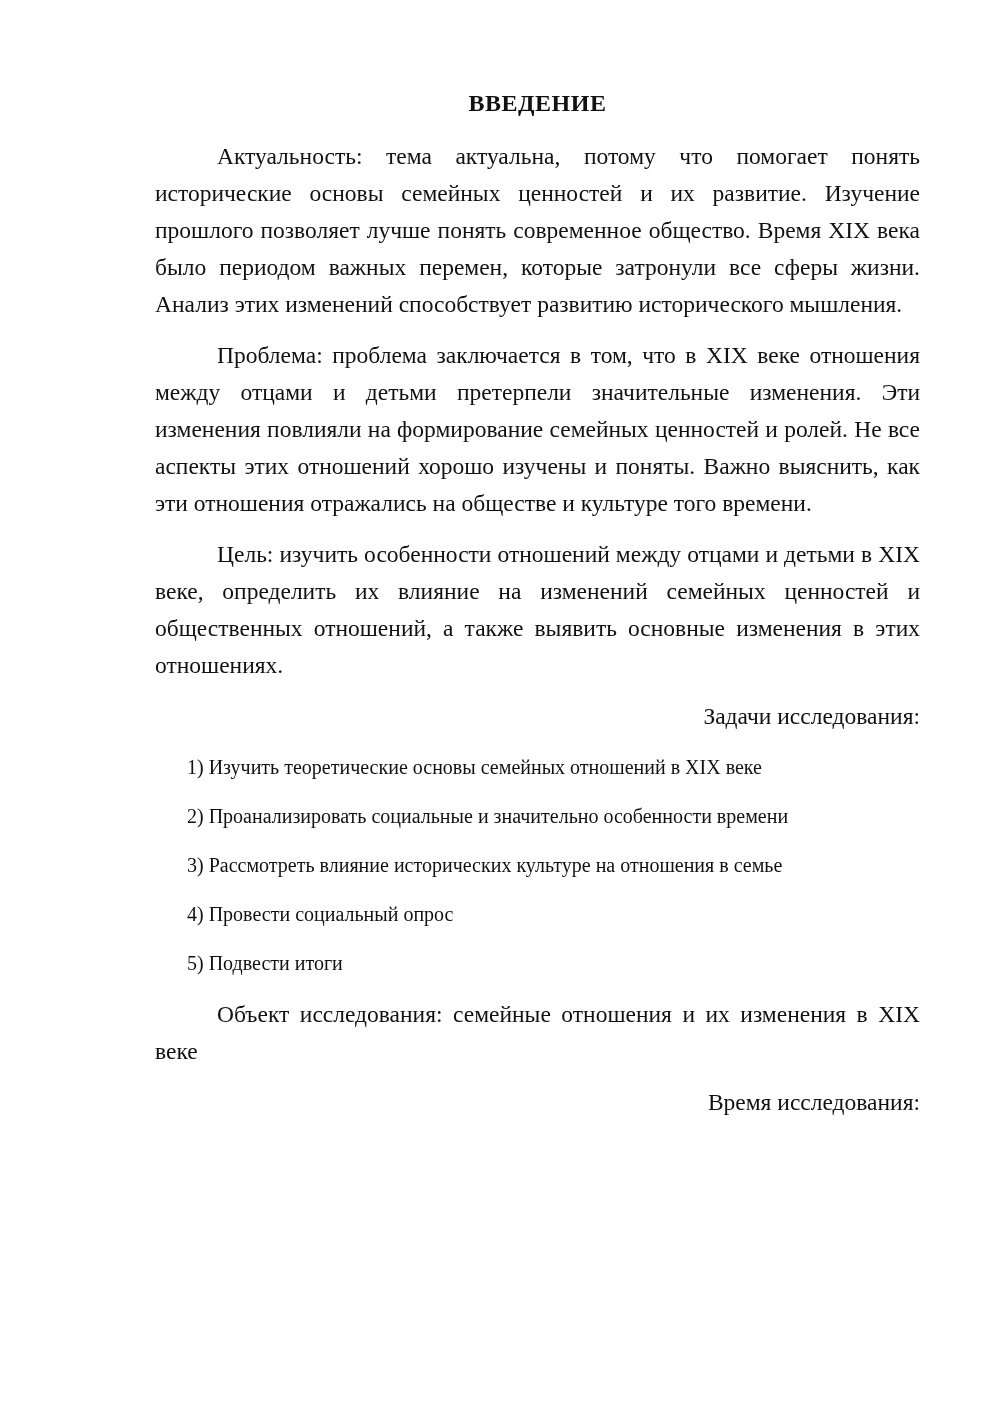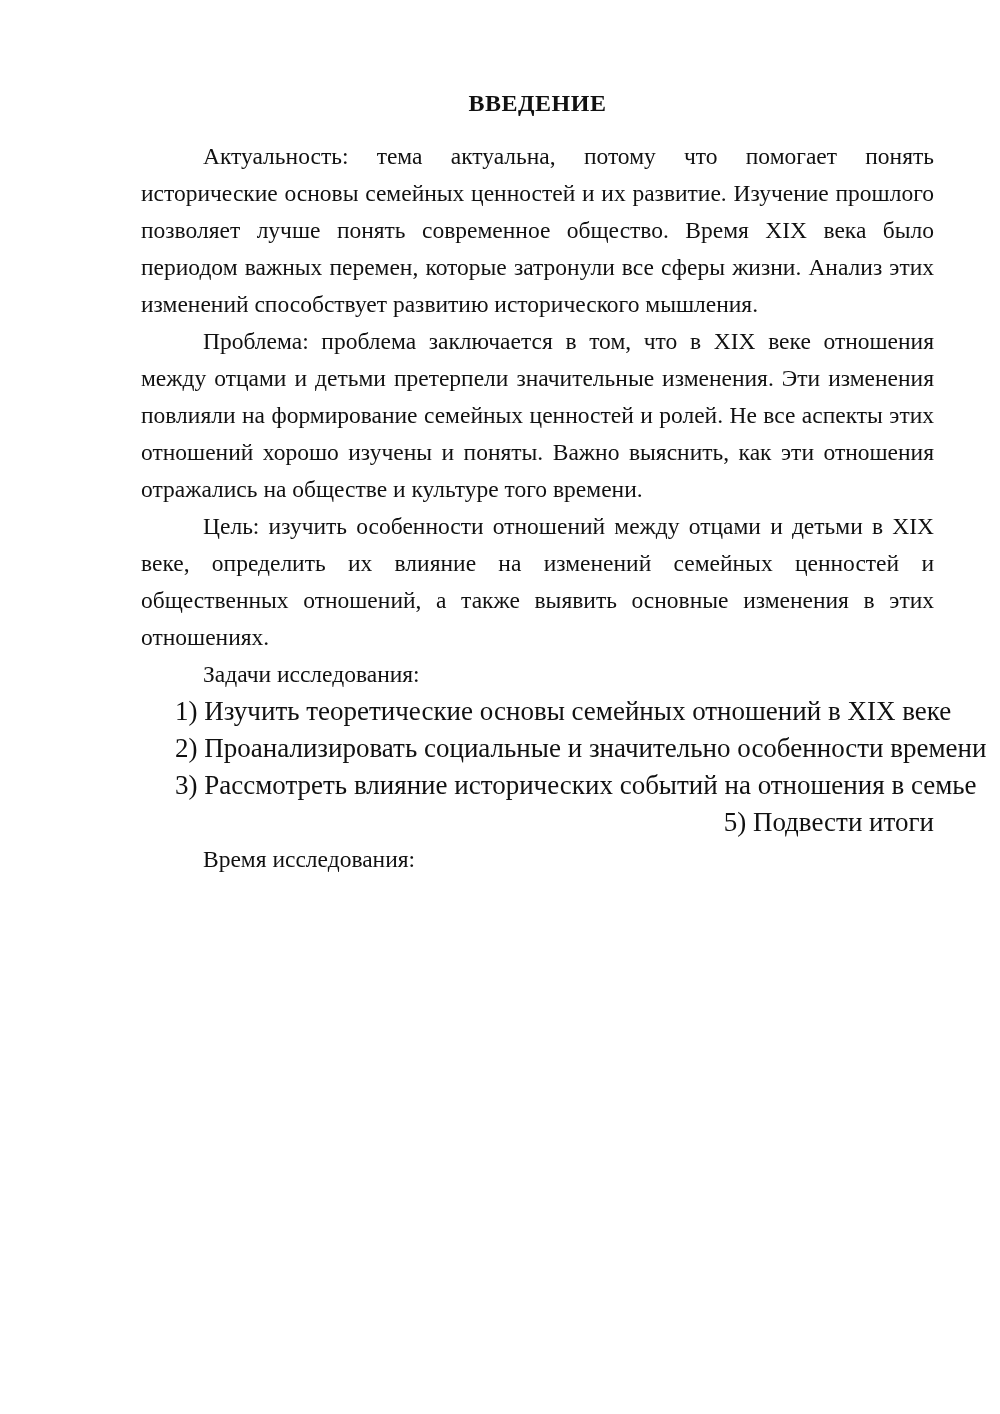--- a/index.html
+++ b/index.html
@@ -32,38 +32,38 @@
     letter-spacing: 0.5px;
     margin: 0 0 20px 0;
     line-height: 1.25;
   }
   .para {
     font-size: 23.5px;
     line-height: 37px;
     text-align: justify;
     text-justify: inter-word;
     text-indent: 62px;
-    margin: 0;
+    margin: 14px;
     hyphens: none;
     word-spacing: 0;
   }
   .para.last-natural {
-    text-align: left;
+    text-align: right;
   }
   .list {
     list-style: none;
     margin: 0;
     padding: 0;
   }
   .list-item {
-    font-size: 27px;
+    font-size: 20px;
     line-height: 37px;
-    margin: 0;
+    margin: 12px;
     padding-left: 34px;
-    text-align: right;
+    text-align: left;
     white-space: nowrap;
   }
   .list-item .num {
     display: inline;
   }
   .page-number {
     position: absolute;
     left: 0;
     right: 0;
     top: 1330px;
@@ -94,28 +94,33 @@
       <li class="list-item">
         <span class="num">1) </span>
         <span>Изучить теоретические основы семейных отношений в XIX веке</span>
       </li>
       <li class="list-item">
         <span class="num">2) </span>
         <span>Проанализировать социальные и значительно особенности времени</span>
       </li>
       <li class="list-item">
         <span class="num">3) </span>
-        <span>Рассмотреть влияние исторических событий на отношения в семье</span>
+        <span>Рассмотреть влияние исторических культуре на отношения в семье</span>
+      </li>
+      <li class="list-item">
+        <span class="num">4) </span>
+        <span>Провести социальный опрос</span>
       </li>
       <li class="list-item">
         <span class="num">5) </span>
         <span>Подвести итоги</span>
       </li>
     </ul>
 
+    <p class="para">Объект исследования: семейные отношения и их изменения в XIX веке</p>
 
 
 
     <p class="para last-natural">Время исследования:</p>
 
   </div>
 
   <div class="page-number">3</div>
 
 </div>

